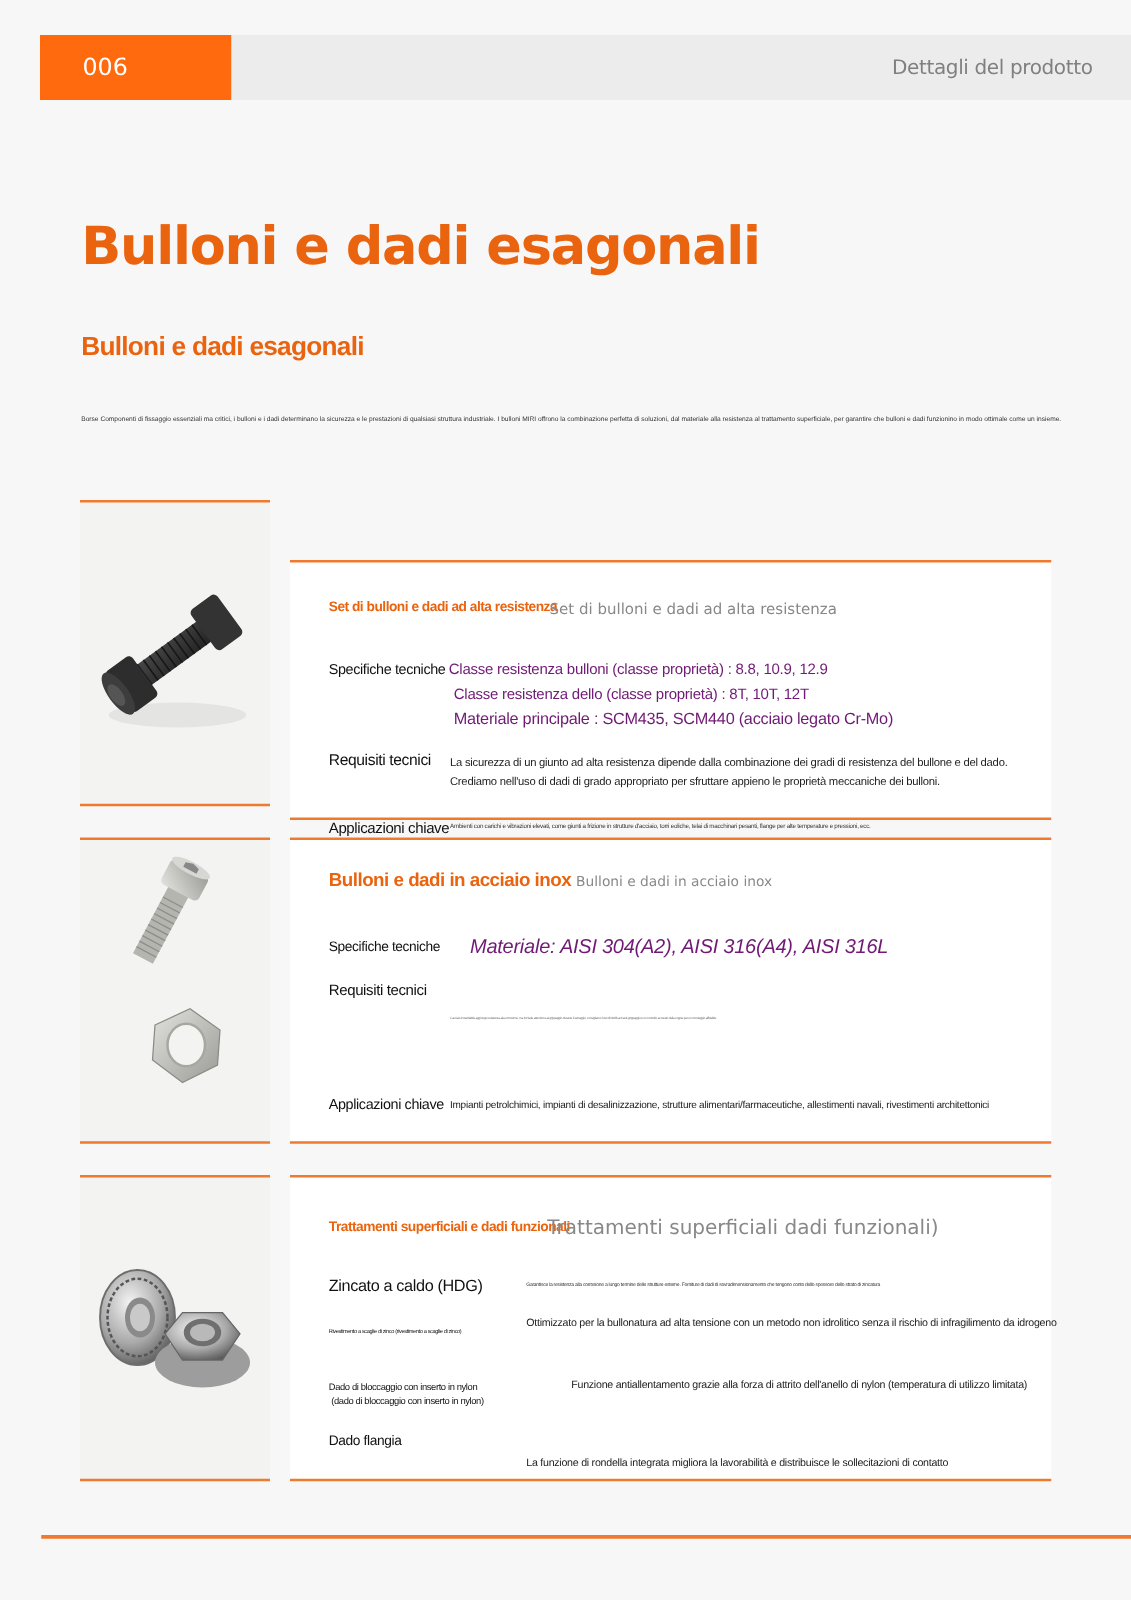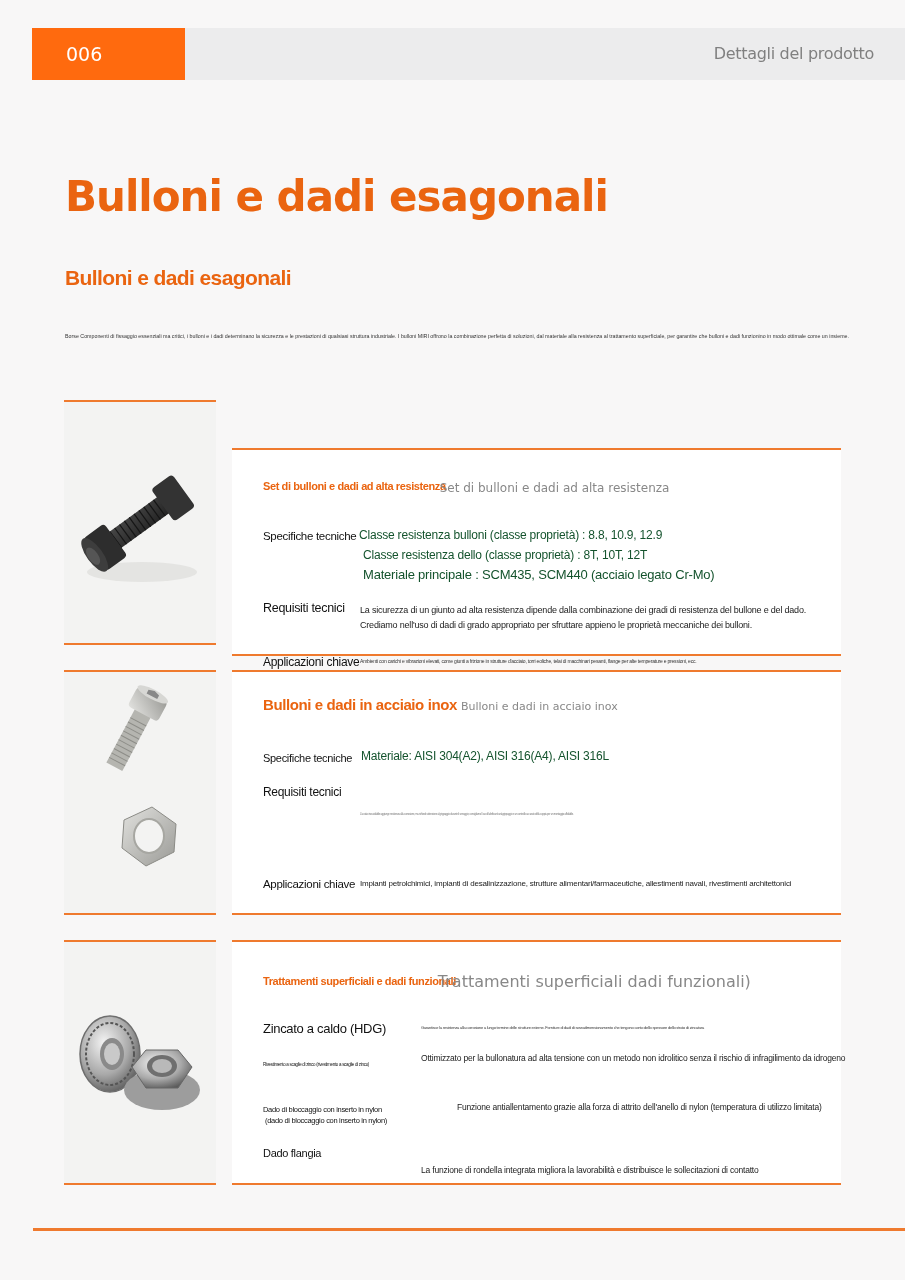--- a/index.html
+++ b/index.html
@@ -15,21 +15,21 @@
     .intro { position: absolute; left: 65px; top: 333px; width: 780px; font-size: 5.3px; color: #333; white-space: nowrap; }
     .img-panel { position: absolute; left: 64px; width: 152px; background: #f3f3f2; border-top: 2px solid #ef7a2e; border-bottom: 2px solid #ef7a2e; }
     .img-panel svg { position: absolute; left: 0; top: 0; width: 100%; height: 100%; }
     .card { position: absolute; left: 232px; width: 609px; background: #ffffff; border-top: 2px solid #ef7a2e; border-bottom: 2px solid #ef7a2e; }
 
     .card-title { position: absolute; left: 31px; white-space: nowrap; }
     .card-title .ot { color: #ea6410; font-weight: bold; letter-spacing: -0.4px; }
     .card-title .gt { color: #888; font-family: "DejaVu Sans", sans-serif; font-weight: normal; }
 
     .lbl { position: absolute; left: 31px; font-size: 11.5px; color: #111; letter-spacing: -0.3px; white-space: nowrap; }
-    .val { position: absolute; font-size: 11.5px; color: #14532d; letter-spacing: -0.2px; white-space: nowrap; }
+    .val { position: absolute; font-size: 11.5px; color: #701a75; letter-spacing: -0.2px; white-space: nowrap; }
     .val.small { font-size: 9px; color: #222; line-height: 15px; }
     .val.tiny { font-size: 5px; color: #333; }
     .val.micro { font-size: 2.6px; color: #777; }
 
     .footer-line { position: absolute; left: 33px; top: 1228px; width: 872px; height: 3px; background: #ef7a2e; }
   </style>
 </head>
 <body>
 
 <div class="header-bar"></div>
@@ -121,21 +121,21 @@
       <ellipse cx="85" cy="164" rx="15" ry="17" fill="#f3f3f2"></ellipse>
       <ellipse cx="85" cy="164" rx="15" ry="17" fill="none" stroke="#a7a7a2" stroke-width="2"></ellipse>
     </svg>
   </div>
   <div class="card" style="top:670px;height:245px;">
     <div class="card-title" style="top:24px;">
       <span class="ot" style="font-size:15px;">Bulloni e dadi in acciaio inox</span><span class="gt" style="font-size:11px;margin-left:4px;">Bulloni e dadi in acciaio inox</span>
     </div>
 
     <div class="lbl" style="top:80px;font-size:11px;">Specifiche tecniche</div>
-    <div class="val" style="left:129px;top:77px;font-size:12px;"><span>Materiale:</span><span> AISI 304(A2), AISI 316(A4), AISI 316L</span></div>
+    <div class="val" style="left:144px;top:77px;font-size:16px;font-style:italic;"><span>Materiale:</span><span> AISI 304(A2), AISI 316(A4), AISI 316L</span></div>
 
     <div class="lbl" style="top:113px;font-size:12px;">Requisiti tecnici</div>
     <div class="val micro" style="left:128px;top:141px;">L'acciaio inossidabile aggiunge resistenza alla corrosione, ma richiede attenzione al grippaggio durante il serraggio; consigliamo l'uso di lubrificanti anti-grippaggio e un controllo accurato della coppia per un montaggio affidabile.</div>
 
     <div class="lbl" style="top:206px;font-size:11.5px;">Applicazioni chiave</div>
     <div class="val" style="left:128px;top:207px;font-size:8px;color:#222;">Impianti petrolchimici, impianti di desalinizzazione, strutture alimentari/farmaceutiche, allestimenti navali, rivestimenti architettonici</div>
   </div>
 </section>
 
 <section>

